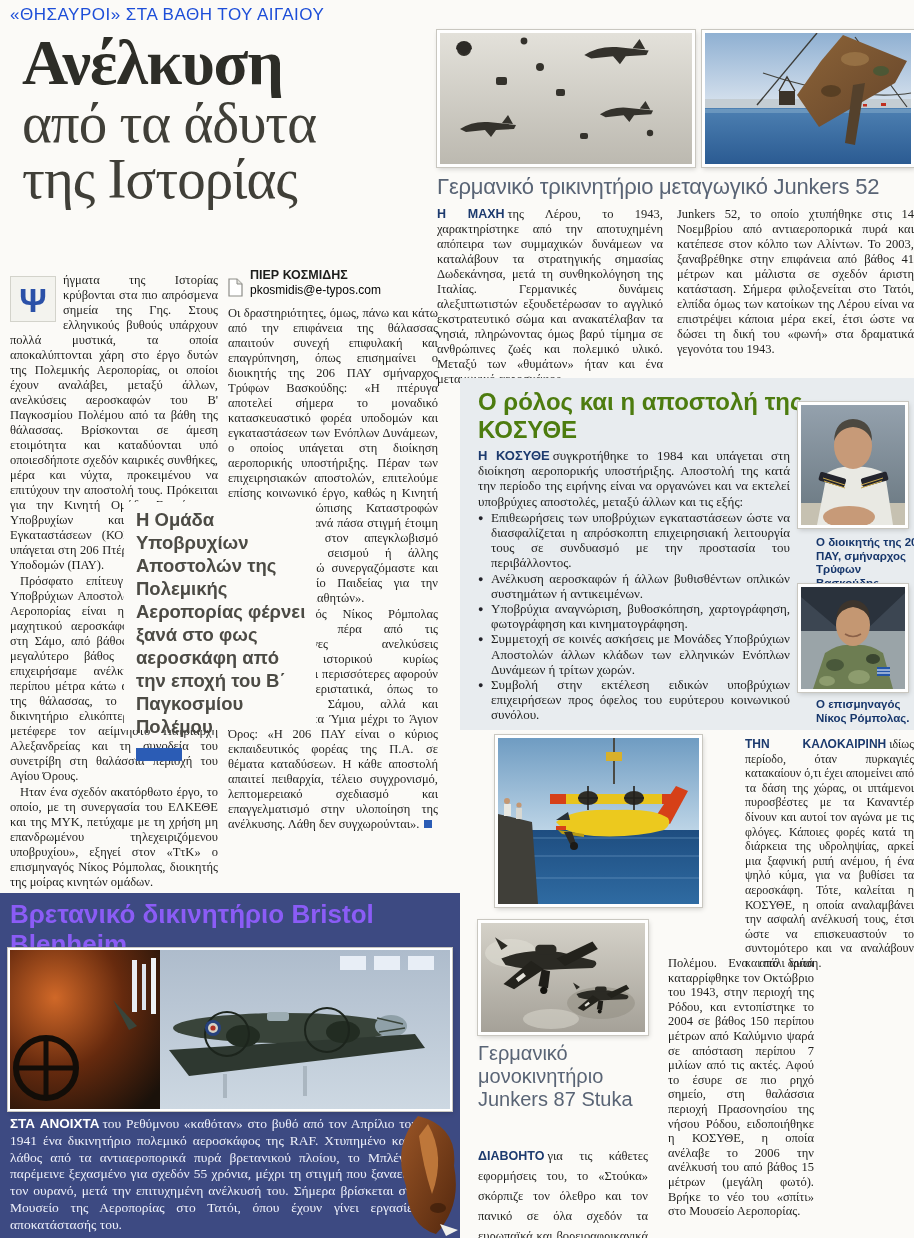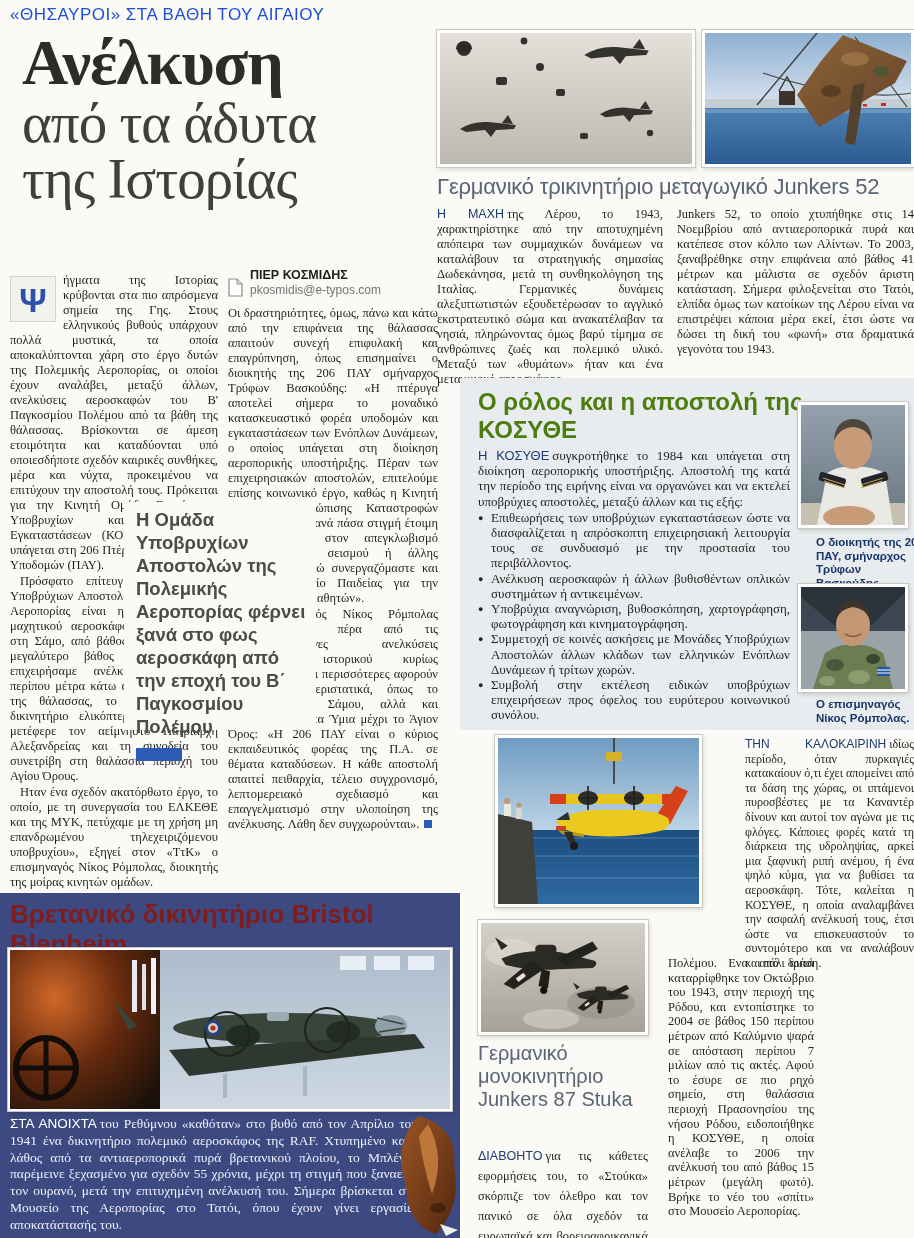--- a/index.html
+++ b/index.html
@@ -24,50 +24,50 @@
 
   .col1 { left:10px;  top:273px; width:208px; height:634px; overflow:hidden; }
   .col2 { left:228px; top:268px; width:210px; height:640px; overflow:hidden; }
 
   .dropcap { float:left; width:46px; height:46px; margin:3px 7px 0 0;
              background:#f3f3ee; border:1px solid #d3d3cb; text-align:center;
              font:bold 34px/46px "Liberation Sans","DejaVu Sans",sans-serif; color:#2b51a8; }
 
   .byline { display:flex; gap:7px; margin-bottom:9px; align-items:flex-end; }
   .byline .nm { font:bold 12.5px/15px "Liberation Sans","DejaVu Sans",sans-serif; color:#1d1d1b; }
-  .byline .em { font:12px/14px "Liberation Sans","DejaVu Sans",sans-serif; color:#737373; }
+  .byline .em { font:12px/14px "Liberation Sans","DejaVu Sans",sans-serif; color:#000000; }
 
   .quote-box { left:124px; top:502px; width:192px; height:228px; background:#fbfaf7;
                padding:6px 10px 0 12px; }
   .quote-box .qt { font:bold 18.5px/23px "Liberation Sans","DejaVu Sans",sans-serif; color:#4c4b45; }
   .quote-bar { width:46px; height:13px; background:#2b5cb5; margin-top:10px; }
 
   .photo { border:3px solid #fff; box-shadow:0 0 0 1px #c9c7c0, 1px 2px 5px rgba(0,0,0,.18); }
   .photo svg { display:block; }
 
-  .lead { font-family:"Liberation Sans","DejaVu Sans",sans-serif; font-weight:400;
+  .lead { font-family:"Liberation Sans","DejaVu Sans",sans-serif; font-weight:700;
           color:#1c3a6e; margin-right:3px; }
   .endsq { display:inline-block; width:8px; height:8px; background:#2b5cb5; margin-left:5px; }
 
   .sec-head { font-family:"Liberation Sans","DejaVu Sans",sans-serif; color:#596475; }
   .j52-head { left:437px; top:174px; width:477px; font-size:22px; letter-spacing:-.2px; }
   .j52-c1 { left:437px; top:207px; width:226px; height:166px; }
   .j52-c2 { left:677px; top:207px; width:237px; height:166px; }
 
   .kbox { left:460px; top:378px; width:454px; height:352px; background:#e8ecef; }
   .kbox-title { left:478px; top:388px; width:430px; font:bold 24px/28px "Liberation Sans","DejaVu Sans",sans-serif; color:#4d7c0f; }
   .kbox-body { left:478px; top:424px; width:312px; height:298px; overflow:hidden;margin-top:24px; }
   .kb { position:relative; padding-left:13px; text-align:justify; }
   .kb::before { content:"●"; position:absolute; left:0; top:1px; font-size:9px; color:#23232a; }
   .kcap { font:bold 11.5px/13.5px "Liberation Sans","DejaVu Sans",sans-serif; color:#16366b;margin-left:20px; }
 
   .cana-text { left:745px; top:737px; width:169px; height:185px; font-size:12px; line-height:14.6px; }
 
   .bbox { left:0; top:893px; width:460px; height:345px; background:#3d4a82; }
-  .bbox-title { left:10px; top:899px; width:445px; font:bold 26px/30px "Liberation Sans","DejaVu Sans",sans-serif; color:#7f1d1d; }
+  .bbox-title { left:10px; top:899px; width:445px; font:bold 26px/30px "Liberation Sans","DejaVu Sans",sans-serif; color:#8b5cf6; }
   .bbox-text { left:10px; top:1116px; width:408px; font-size:13.5px; line-height:16.8px;
                color:#eef0fa; text-align:justify; }
   .bbox-text .lead { color:#fff; }
 
   .stuka-head { left:478px; top:1042px; width:172px; font-size:20px; line-height:23px; }
   .stuka-c1 { left:478px; top:1146px; width:170px; height:92px; font-size:12.5px; line-height:20px; }
   .stuka-c2 { left:668px; top:956px; width:146px; height:278px; font-size:12.5px; line-height:14.6px; }
 </style>
 </head>
 <body>

